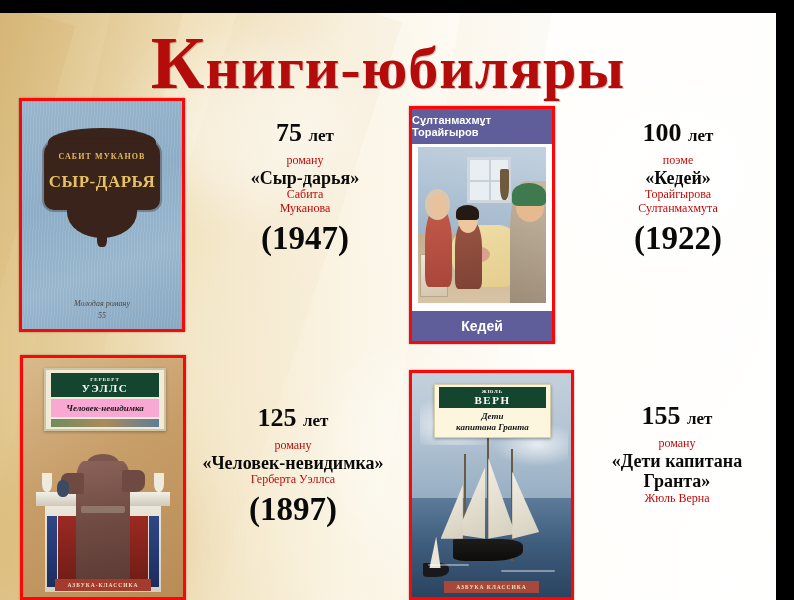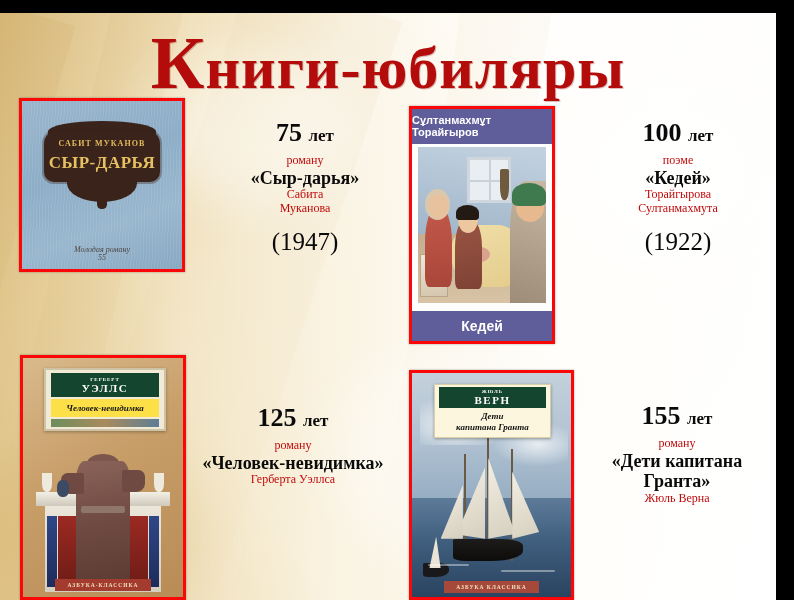--- a/index.html
+++ b/index.html
@@ -237,21 +237,21 @@
   .b3 .lab-green {
     position:absolute; left:4%; top:6%; width:92%; height:40%;
     background:#14452f;
     display:flex; flex-direction:column; align-items:center; justify-content:center;
     color:#fff;
   }
   .b3 .lab-a1 { font-size:5px; letter-spacing:1px; font-weight:bold; }
   .b3 .lab-a2 { font-size:11px; letter-spacing:1.5px; font-weight:bold; }
   .b3 .lab-cream {
     position:absolute; left:4%; top:50%; width:92%; height:30%;
-    background:#fde047;
+    background:#f9a8d4;
     display:flex; align-items:center; justify-content:center;
   }
   .b3 .lab-t {
     font-size:9px; font-style:italic; font-weight:bold; color:#161616;
   }
   .b3 .lab-art {
     position:absolute; left:4%; top:82%; width:92%; height:15%;
     background: linear-gradient(90deg,#6d8d5e,#a98b5c,#5d7e95);
   }
   .b3 .mantel {
@@ -388,22 +388,22 @@
     margin-bottom: 6px;
   }
   .l-years .unit { font-size: 17px; }
   .l-red {
     font-size: 12px; font-weight: normal; color: #c00a0a;
   }
   .l-black {
     font-size: 18px; font-weight: bold; color: #0a0a0a;
   }
   .l-date {
-    font-size: 25px; font-weight: normal; color: #0a0a0a;
-    margin-top: 12px;
+    font-size: 33px; font-weight: bold; color: #0a0a0a;
+    margin-top: 4px;
   }
 </style>
 </head>
 <body>
 
 <div id="slide">
 
   <div id="canvas">
 
     <div class="streak" style="left:-40px;top:-20px;width:120px;height:640px;transform:rotate(16deg);opacity:.55;"></div>
@@ -412,21 +412,21 @@
     <div class="streak" style="left:470px;top:-60px;width:90px;height:720px;transform:rotate(9deg);opacity:.16;"></div>
     <div class="blob" style="left:150px;top:40px;width:200px;height:150px;background:rgba(255,255,255,.45);"></div>
     <div class="blob" style="left:560px;top:60px;width:220px;height:200px;background:rgba(255,255,255,.55);"></div>
     <div class="blob" style="left:330px;top:330px;width:240px;height:220px;background:rgba(255,255,255,.35);"></div>
     <div class="blob" style="left:-30px;top:430px;width:220px;height:190px;background:rgba(214,176,106,.35);"></div>
 
     <div id="title">
       <span class="t">Книги-юбиляры</span>
     </div>
 
-    <div class="frame" style="left:19px; top:85px; width:166px; height:174px;">
+    <div class="frame" style="left:19px; top:85px; width:166px; height:234px;">
       <div class="cover b1">
         <div class="noise"></div>
         <div class="cart-top"></div>
         <div class="cartouche"></div>
         <div class="cart-bot"></div>
         <div class="cart-stem"></div>
         <div class="aut">САБИТ МУКАНОВ</div>
         <div class="ttl">СЫР-ДАРЬЯ</div>
         <div class="imprint">Молодая роману</div>
         <div class="imprint2">55</div>
@@ -515,20 +515,21 @@
     </div>
 
     <div class="txtblock" style="left:178px; top:390px; width:230px;">
       <div class="line l-years">
         <span>125</span>
         <span class="unit">лет</span>
       </div>
       <div class="line l-red">роману</div>
       <div class="line l-black">«Человек-невидимка»</div>
       <div class="line l-red">Герберта Уэллса</div>
+      <div class="line l-date">(1897)</div>
     </div>
 
     <div class="frame" style="left:409px; top:357px; width:165px; height:230px;">
       <div class="cover b4">
         <div class="sky"></div>
         <div class="cloud1"></div>
         <div class="cloud2"></div>
         <div class="sea"></div>
 
         <div class="mast" style="left:47%;top:28%;height:56%;"></div>

